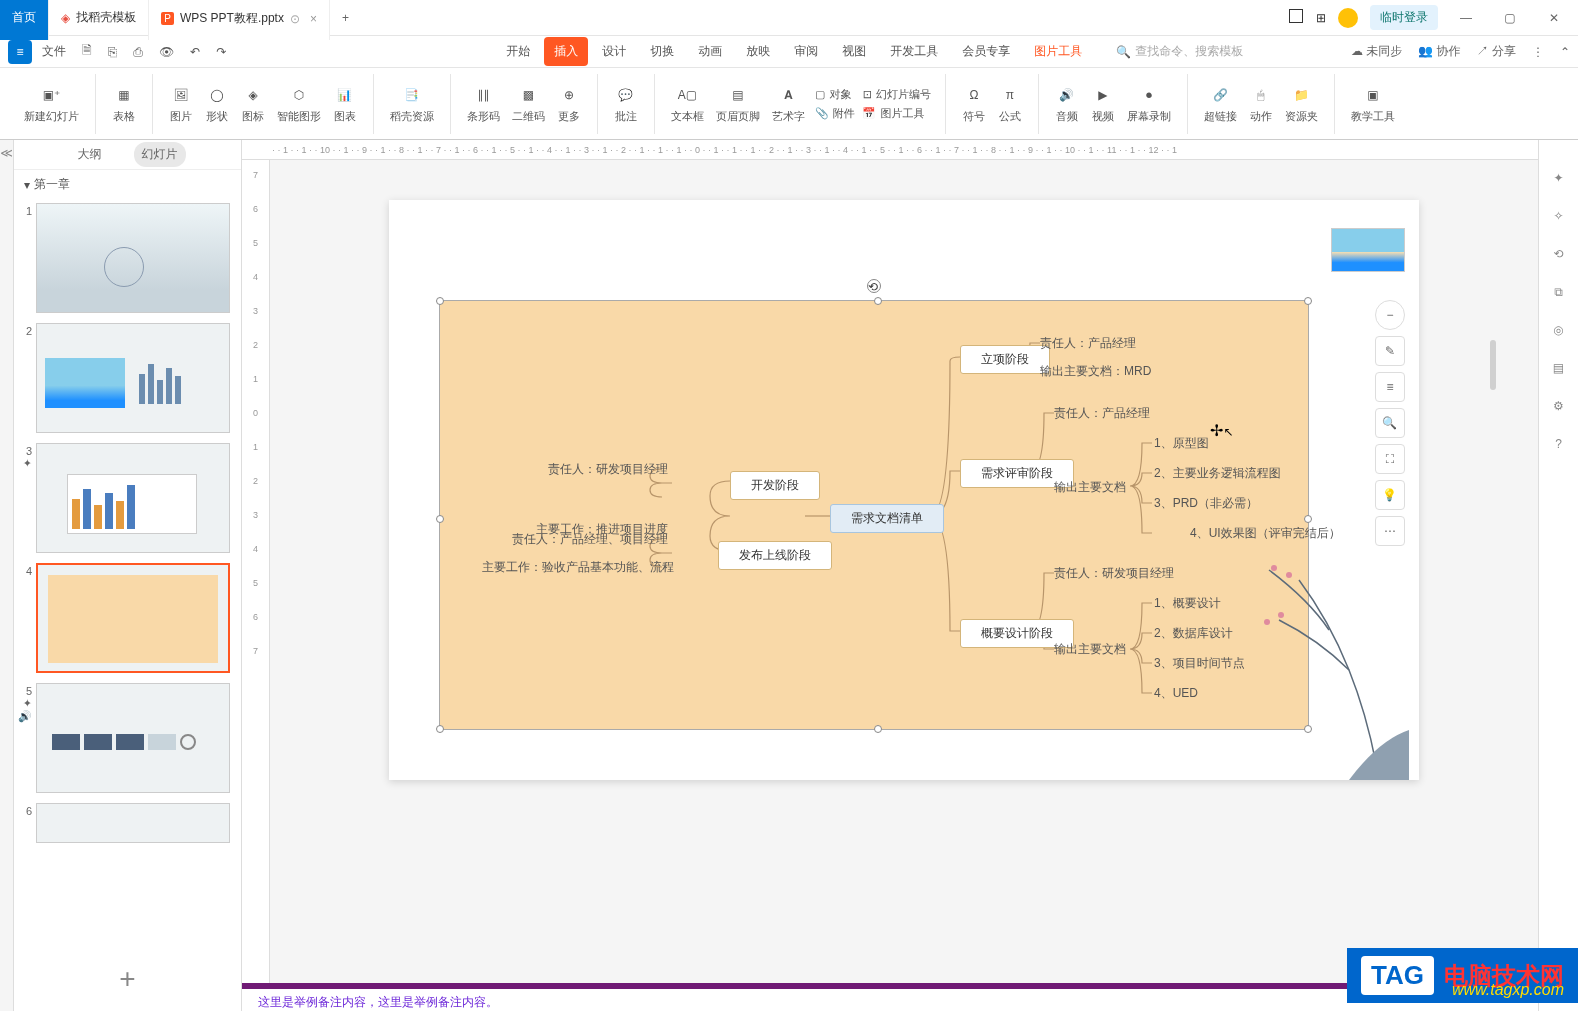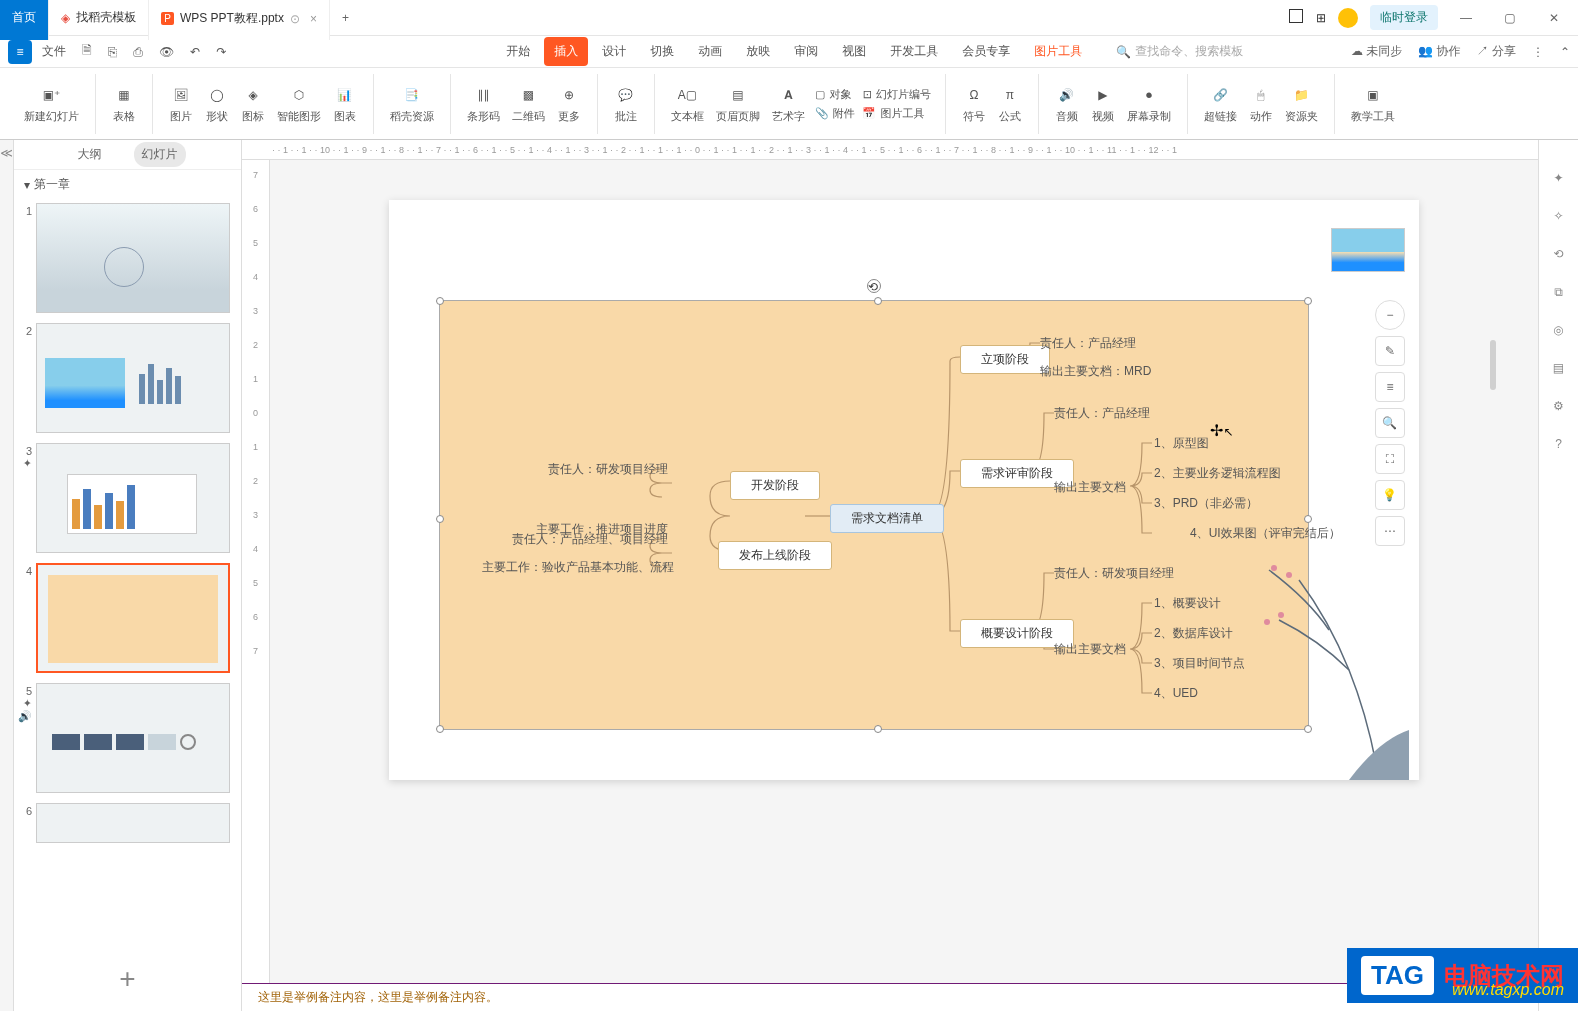--- a/index.html
+++ b/index.html
@@ -54,21 +54,21 @@
 .beach{position:absolute;top:28px;right:14px;width:74px;height:44px;background:linear-gradient(#87ceeb 55%,#f5deb3 55%,#1e90ff 80%);border:1px solid #ccc;}
 .mindmap{position:absolute;top:100px;left:50px;width:870px;height:430px;background:#f9d9a8;border:1px solid #aaa;}
 .sel-handle{position:absolute;width:8px;height:8px;background:#fff;border:1px solid #888;border-radius:50%;}
 .rot-handle{position:absolute;width:14px;height:14px;background:#fff;border:1px solid #888;border-radius:50%;top:-22px;left:50%;margin-left:-7px;}
 .node{position:absolute;background:#fff;border:1px solid #d4b57a;padding:5px 20px;font-size:12px;border-radius:3px;white-space:nowrap;}
 .node.root{background:#e2ecf5;border-color:#a8c5de;}
 .leaf{position:absolute;font-size:12px;color:#555;white-space:nowrap;}
 .decor{position:absolute;bottom:0;right:0;width:200px;height:260px;pointer-events:none;}
 .float-tools{position:absolute;right:14px;top:100px;display:flex;flex-direction:column;gap:6px;}
 .float-btn{width:30px;height:30px;background:#fff;border:1px solid #ddd;border-radius:4px;display:flex;align-items:center;justify-content:center;color:#666;cursor:pointer;}
-.notes{height:28px;border-top:1px solid #701a75;padding:5px 16px;color:#a16207;font-size:12px;background:#fff;}
+.notes{height:28px;border-top:6px solid #701a75;padding:5px 16px;color:#6d28d9;font-size:12px;background:#fff;}
 .right-rail{width:40px;border-left:1px solid #ddd;display:flex;flex-direction:column;align-items:center;gap:18px;padding-top:28px;color:#888;}
 .rail-btn{width:20px;height:20px;display:flex;align-items:center;justify-content:center;}
 .scroll-ind{position:absolute;right:42px;top:200px;width:6px;height:50px;background:#d0d0d0;border-radius:3px;}
 .watermark{position:absolute;right:0;bottom:8px;background:#0066cc;color:#fff;padding:8px 14px;display:flex;align-items:center;gap:10px;font-size:26px;font-weight:bold;font-family:Arial;}
 .watermark .txt{font-size:24px;color:#ff3333;font-family:"SimHei";}
 .watermark .url{font-size:16px;color:#ffdd00;position:absolute;right:14px;bottom:4px;font-style:italic;font-weight:normal;}
 .cursor-move{position:absolute;top:120px;left:770px;font-size:16px;color:#000;pointer-events:none;}
 svg{overflow:visible;}
 </style>
 </head>

